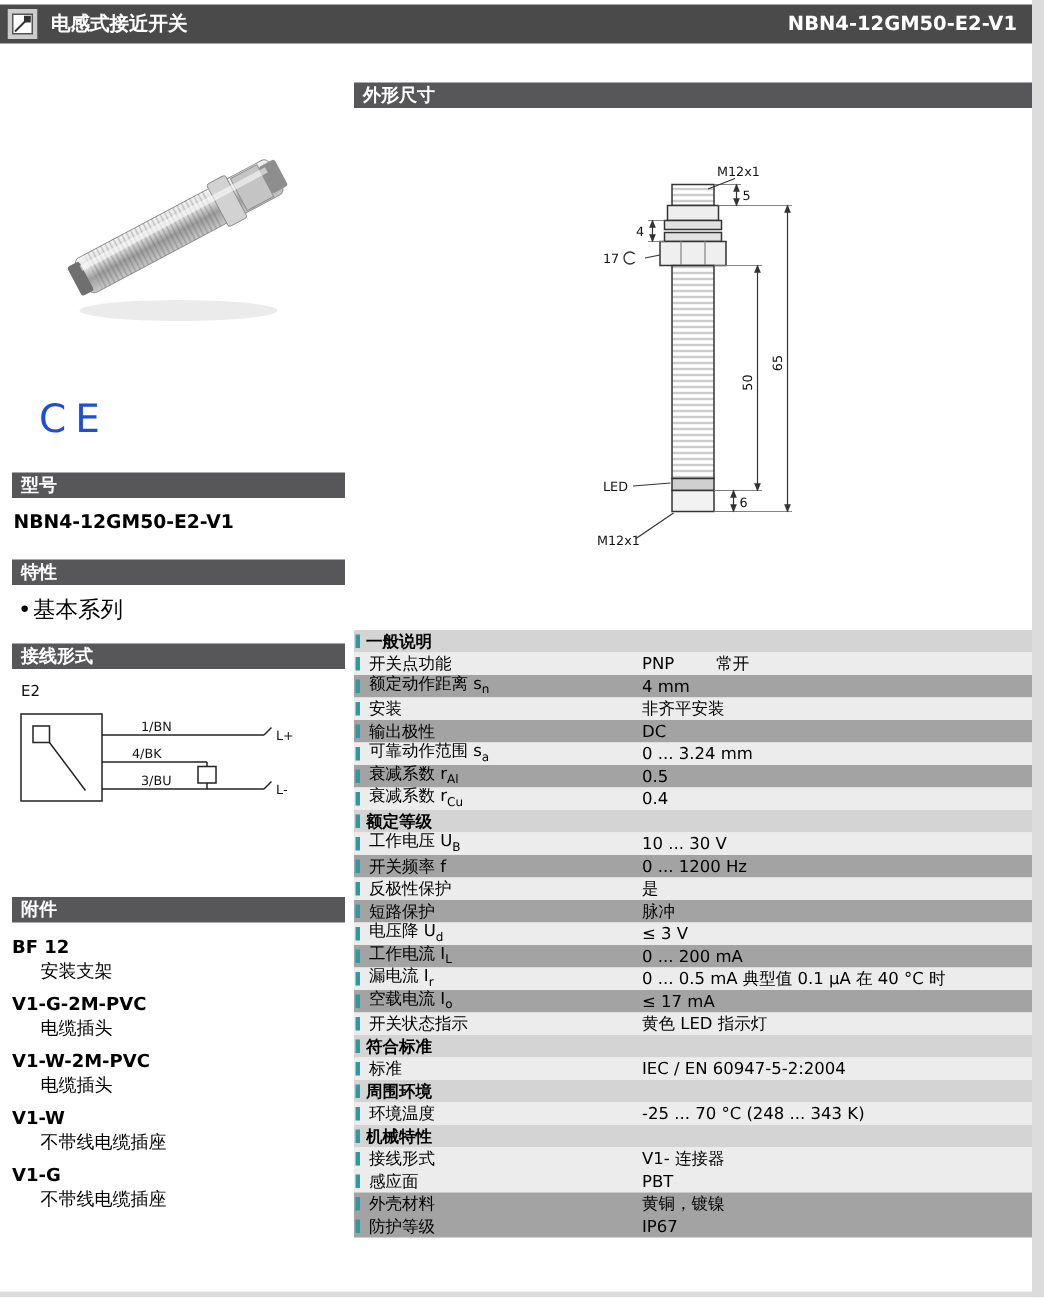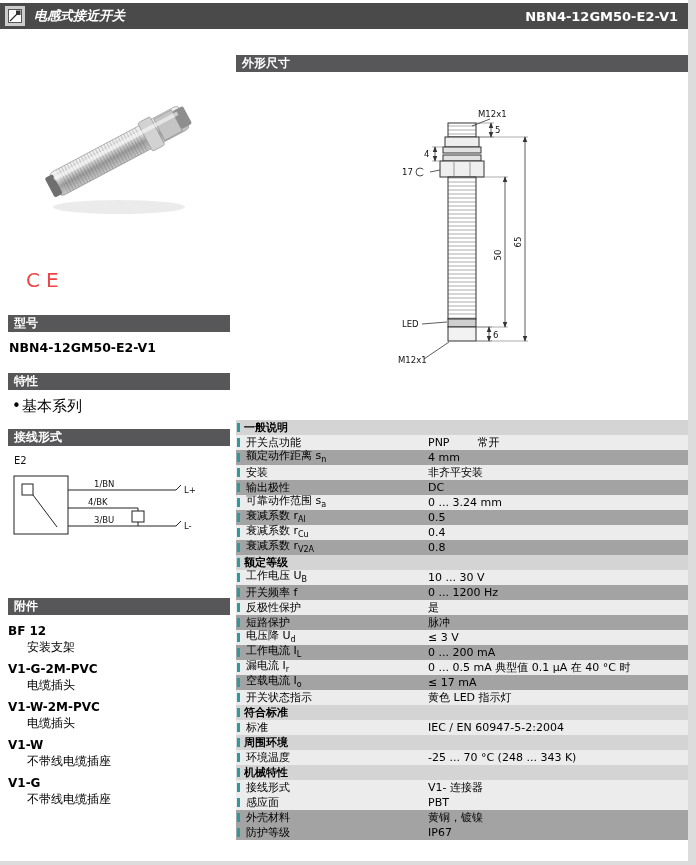--- a/index.html
+++ b/index.html
@@ -2,27 +2,27 @@
 <html style="--header-bg: #4a4a4b; --section-bg: #57575a; --section-row-bg: #d4d4d4; --row-stripe-bg: #ececec; --tick: #2e9a9d; --gutter: #dcdcdc;"><head>
 <meta charset="utf-8">
 <style>
 *{box-sizing:border-box;margin:0;padding:0;}
 body{width:696px;height:865px;font-family:"DejaVu Sans","Liberation Sans",sans-serif;background:#fff;color:#000;}
 .page{position:relative;width:696px;height:865px;background:#fff;overflow:hidden;}
 .gutter-right{position:absolute;top:0;right:0;width:8px;height:865px;background:var(--gutter,#dcdcdc);}
 .gutter-bottom{position:absolute;left:0;bottom:0;width:696px;height:4px;background:var(--gutter,#dcdcdc);}
 .topbar{position:absolute;left:0;top:3px;width:688px;height:26px;background:var(--header-bg,#4a4a4b);display:flex;align-items:center;}
 .topbar-icon{width:20px;height:20px;margin-left:5px;flex:none;}
-.topbar-title{color:#fff;font-weight:bold;font-size:13px;margin-left:9px;font-style:italic;}
+.topbar-title{color:#fff;font-weight:bold;font-size:13px;margin-left:9px;}
 .topbar-part{color:#fff;font-weight:bold;font-size:13px;margin-left:auto;margin-right:10px;}
 .secbar{background:var(--section-bg,#57575a);color:#fff;font-weight:bold;font-size:12px;height:17px;line-height:17px;padding:0 6px;}
 .mt34{margin-top:34px;}
 .col-left{position:absolute;left:8px;top:40px;width:222px;}
 .photo-box{height:215px;display:flex;justify-content:center;align-items:center;}
-.ce{margin:10px 0 20px 18px;font-size:20px;line-height:30px;letter-spacing:6px;color:#ef4444;}
+.ce{margin:10px 0 20px 18px;font-size:26px;line-height:30px;letter-spacing:6px;color:#1d4ed8;}
 .model{margin:8px 0 18px 1px;font-size:12.5px;font-weight:bold;line-height:15px;}
 .features{list-style:none;margin:8px 0 14px 2px;}
 .features li{font-size:15px;line-height:17px;padding-left:12px;position:relative;}
 .features li::before{content:"\2022";position:absolute;left:2px;}
 .wiring{margin:6px 0 0 2px;}
 .acc{margin-top:8px;}
 .acc-item{margin-bottom:6px;}
 .acc-name{font-size:12px;font-weight:bold;line-height:16px;}
 .acc-desc{font-size:12px;line-height:16px;margin-left:19px;}
 .col-right{position:absolute;left:236px;top:55px;width:452px;}
@@ -241,25 +241,20 @@
         <div class="trow alt2">
           <span class="tick"></span>
           <span class="tlabel">衰减系数 r<sub>Al</sub></span>
           <span class="tval">0.5</span>
         </div>
         <div class="trow alt1">
           <span class="tick"></span>
           <span class="tlabel">衰减系数 r<sub>Cu</sub></span>
           <span class="tval">0.4</span>
         </div>
-        <div class="trow alt2">
-          <span class="tick"></span>
-          <span class="tlabel">衰减系数 r<sub>V2A</sub></span>
-          <span class="tval">0.8</span>
-        </div>
         <div class="trow thead">
           <span class="tick"></span>
           <span class="tlabel">额定等级</span>
         </div>
         <div class="trow alt1">
           <span class="tick"></span>
           <span class="tlabel">工作电压 U<sub>B</sub></span>
           <span class="tval">10 ... 30 V</span>
         </div>
         <div class="trow alt2">

